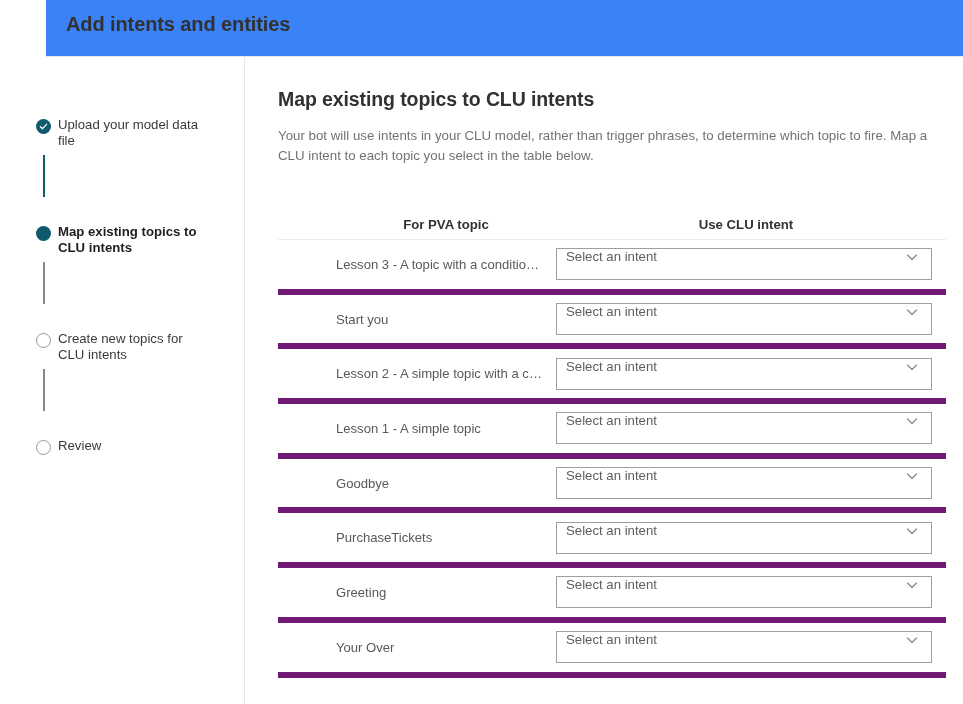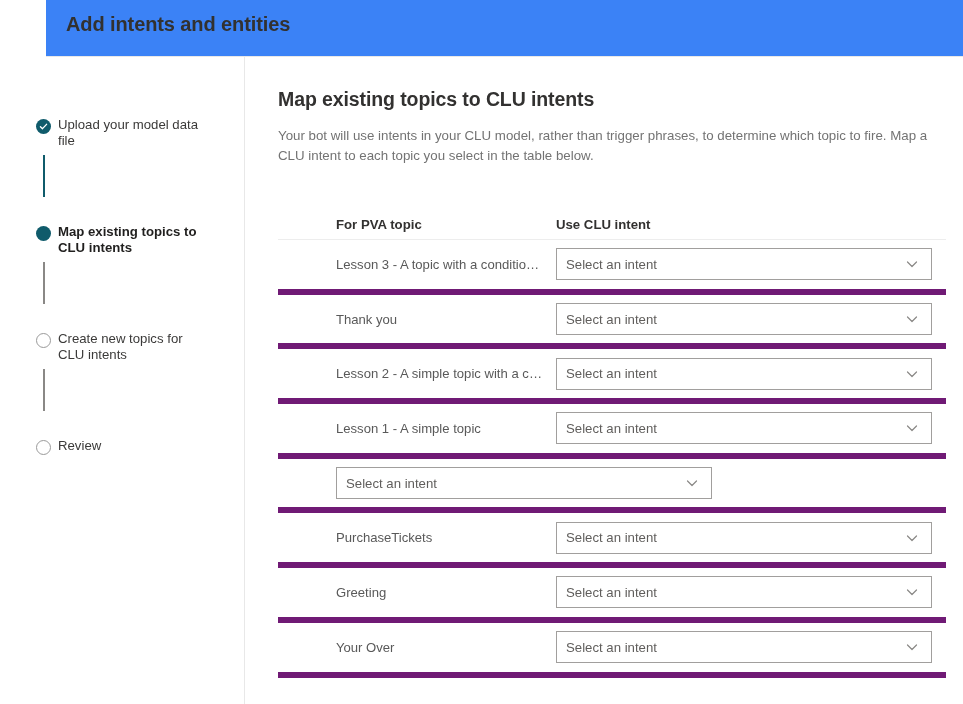--- a/index.html
+++ b/index.html
@@ -157,20 +157,21 @@
   
   .topic-table {
     margin-top: 43px;
     width: 668px;
   }
   .table-head {
     display: flex;
     align-items: center;
     height: 30px;
     padding-left: 58px;
+    text-align: center;
   }
   .th {
     font-size: 13.2px;
     font-weight: bold;
     color: #323130;
   }
   .th-topic { width: 220px; }
   .th-intent { width: 380px; }
   .head-divider {
     height: 1px;
@@ -194,21 +195,21 @@
     text-overflow: ellipsis;
   }
   .cell-intent { width: 380px; }
   .intent-select {
     position: relative;
     width: 376px;
     height: 32px;
     border: 1px solid #a19f9d;
     background: #ffffff;
     display: flex;
-    align-items: center;
+    align-items: flex-start;
     cursor: pointer;
     gap: 32px;
   }
   .intent-select-text {
     font-size: 13.2px;
     color: #605e5c;
     padding-left: 9px;
     flex: 1;
     white-space: nowrap;
     overflow: hidden;
@@ -300,21 +301,21 @@
               <div class="cell-intent">
                 <div class="intent-select">
                   <span class="intent-select-text">Select an intent</span>
                   <svg class="chevron" viewBox="0 0 16 16" fill="none" stroke="currentColor" stroke-width="1.2">
                     <polyline points="3.5,6 8,10.5 12.5,6" stroke-linecap="round" stroke-linejoin="round"></polyline>
                   </svg>
                 </div>
               </div>
             </div>
             <div class="table-row">
-              <div class="cell-topic">Thank you</div>
+              <div class="cell-topic">Start you</div>
               <div class="cell-intent">
                 <div class="intent-select">
                   <span class="intent-select-text">Select an intent</span>
                   <svg class="chevron" viewBox="0 0 16 16" fill="none" stroke="currentColor" stroke-width="1.2">
                     <polyline points="3.5,6 8,10.5 12.5,6" stroke-linecap="round" stroke-linejoin="round"></polyline>
                   </svg>
                 </div>
               </div>
             </div>
             <div class="table-row">
@@ -333,20 +334,21 @@
               <div class="cell-intent">
                 <div class="intent-select">
                   <span class="intent-select-text">Select an intent</span>
                   <svg class="chevron" viewBox="0 0 16 16" fill="none" stroke="currentColor" stroke-width="1.2">
                     <polyline points="3.5,6 8,10.5 12.5,6" stroke-linecap="round" stroke-linejoin="round"></polyline>
                   </svg>
                 </div>
               </div>
             </div>
             <div class="table-row">
+              <div class="cell-topic">Goodbye</div>
               <div class="cell-intent">
                 <div class="intent-select">
                   <span class="intent-select-text">Select an intent</span>
                   <svg class="chevron" viewBox="0 0 16 16" fill="none" stroke="currentColor" stroke-width="1.2">
                     <polyline points="3.5,6 8,10.5 12.5,6" stroke-linecap="round" stroke-linejoin="round"></polyline>
                   </svg>
                 </div>
               </div>
             </div>
             <div class="table-row">

